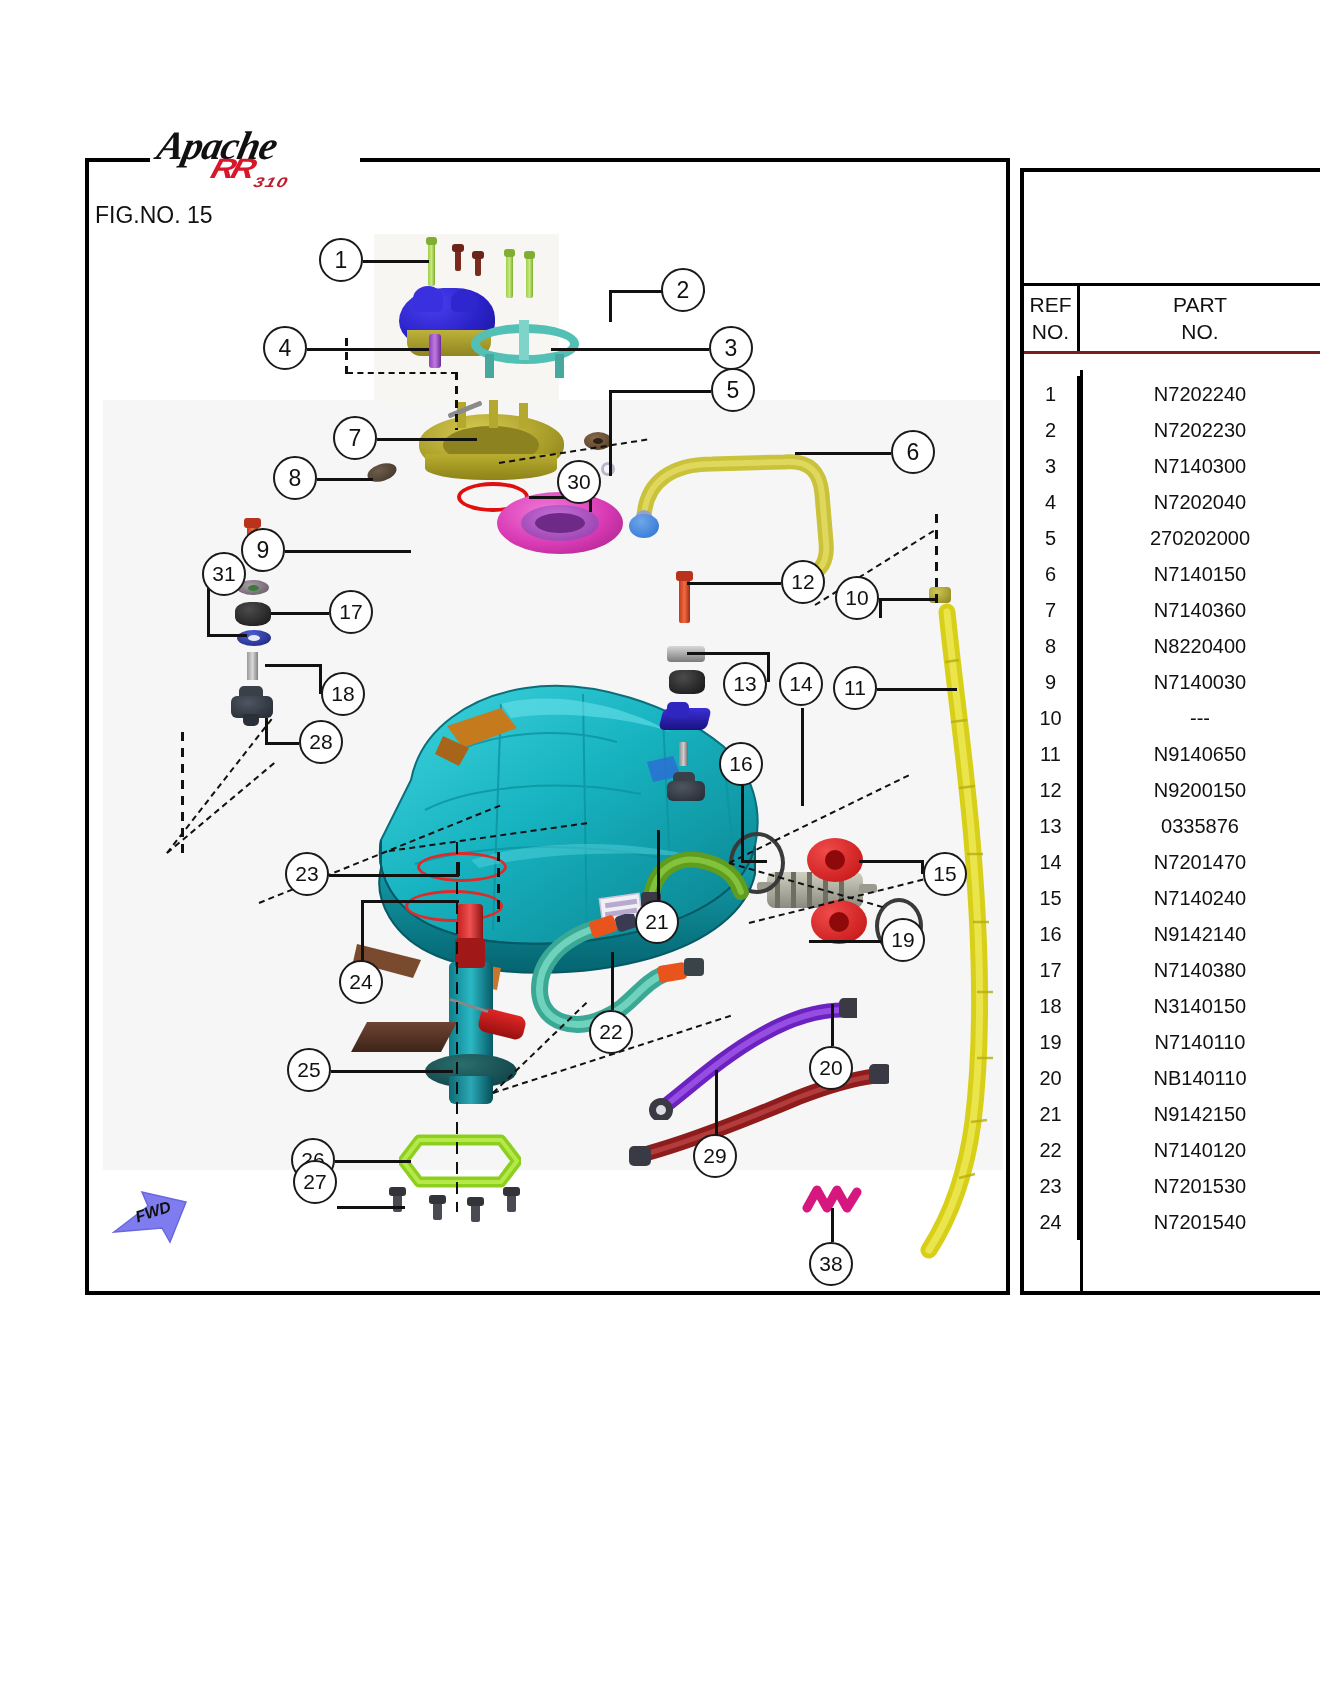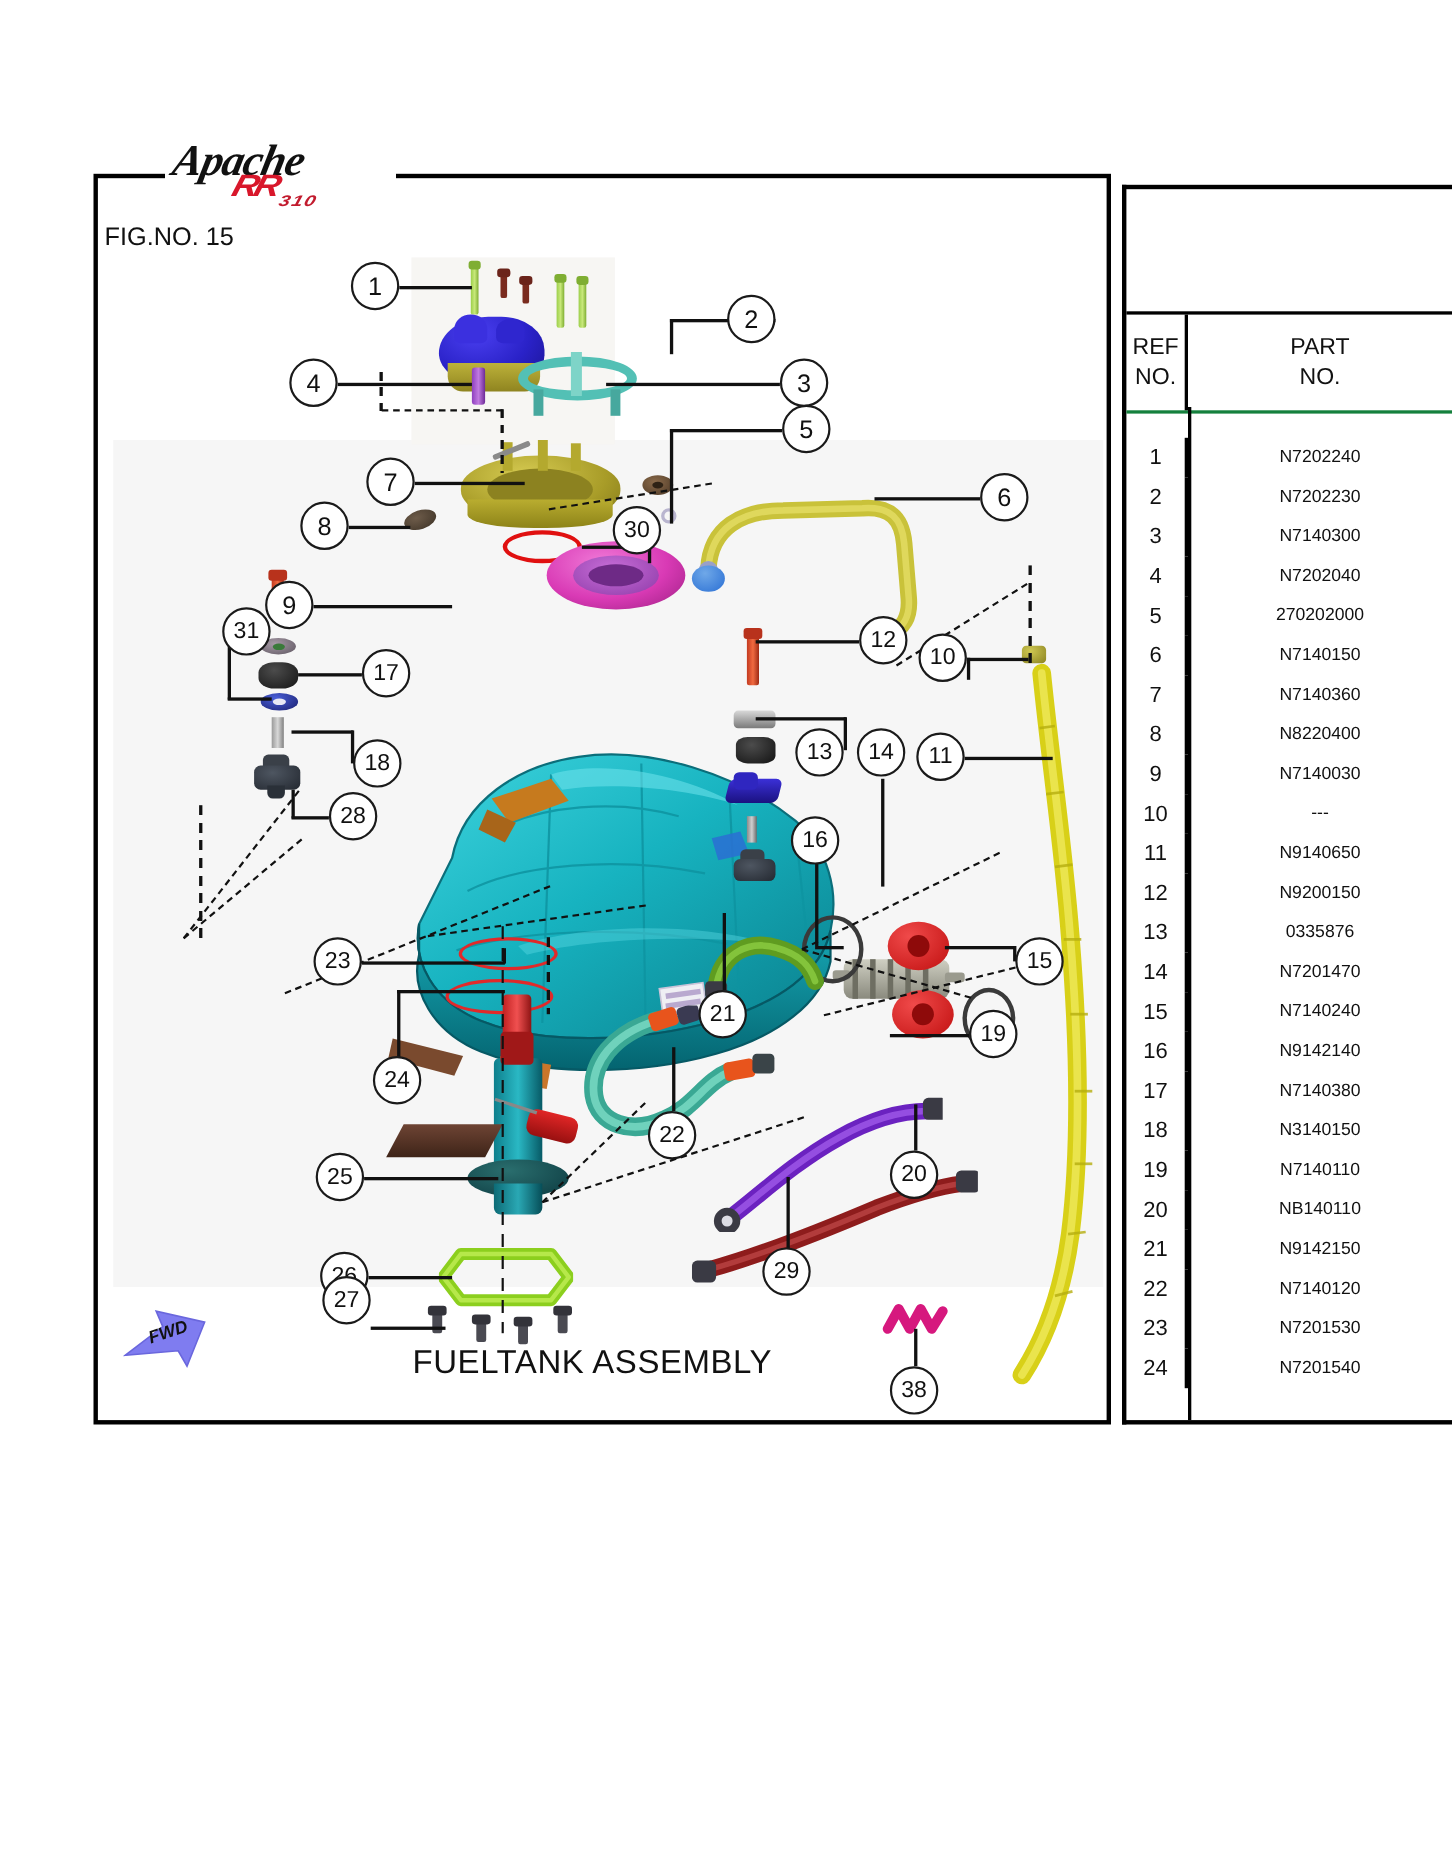--- a/index.html
+++ b/index.html
@@ -112,21 +112,21 @@
   #table-panel {
     position:absolute; left:1020px; top:168px;
     width:300px; height:1127px;
     border-top:4px solid #000;
     border-left:4px solid #000;
     border-bottom:4px solid #000;
     background:#fff;
   }
   #tbl-head-blank { height:114px; border-bottom:3px solid #000; }
   #tbl-colhead {
-    display:flex; height:90px; border-bottom:3px solid #15803d;
+    display:flex; height:68px; border-bottom:3px solid #7f1d1d;
   }
   .ch-ref {
     width:56px; border-right:3px solid #000;
     display:flex; flex-direction:column; align-items:center; justify-content:center;
     font-size:21px; line-height:1.25; color:#111;
   }
   .ch-part {
     flex:1;
     display:flex; flex-direction:column; align-items:center; justify-content:center;
     font-size:21px; line-height:1.25; color:#111;
@@ -134,21 +134,21 @@
   #tbl-body { padding-top:22px; }
   .trow { display:flex; height:36px; align-items:center; }
   .c-ref {
     width:56px; border-right:3px solid #000; height:36px;
     display:flex; align-items:center; justify-content:center;
     font-size:20px; color:#111;
   }
   .c-part {
     flex:1; height:36px;
     display:flex; align-items:center; justify-content:center;
-    font-size:16px; color:#111;
+    font-size:20px; color:#111;
   }
   
   #tbl-vrule {
     position:absolute; left:56px; top:198px; width:3px; bottom:0; background:#000;
   }
 </style>
 </head>
 <body>
 
 <div id="root">
@@ -556,21 +556,20 @@
     <div class="cal sm" style="left:113px;   top:390px;">31</div>
     <div class="cal sm" style="left:720px;  top:1080px;">38</div>
 
   </div>
 
   <svg id="fwd" viewBox="0 0 80 62">
     <polygon points="2,44 36,18 30,4 74,14 58,54 50,40" fill="#7f7cf0" stroke="#6a67dd" stroke-width="1.5"></polygon>
   </svg>
   <div id="fwd-label">FWD</div>
 
-  <div id="assembly-title">FUELTANK ASSEMBLY</div>
 
   <div id="table-panel">
     <div id="tbl-head-blank"></div>
     <div id="tbl-colhead">
       <div class="ch-ref">
         <span>REF</span>
         <span>NO.</span>
       </div>
       <div class="ch-part">
         <span>PART</span>

